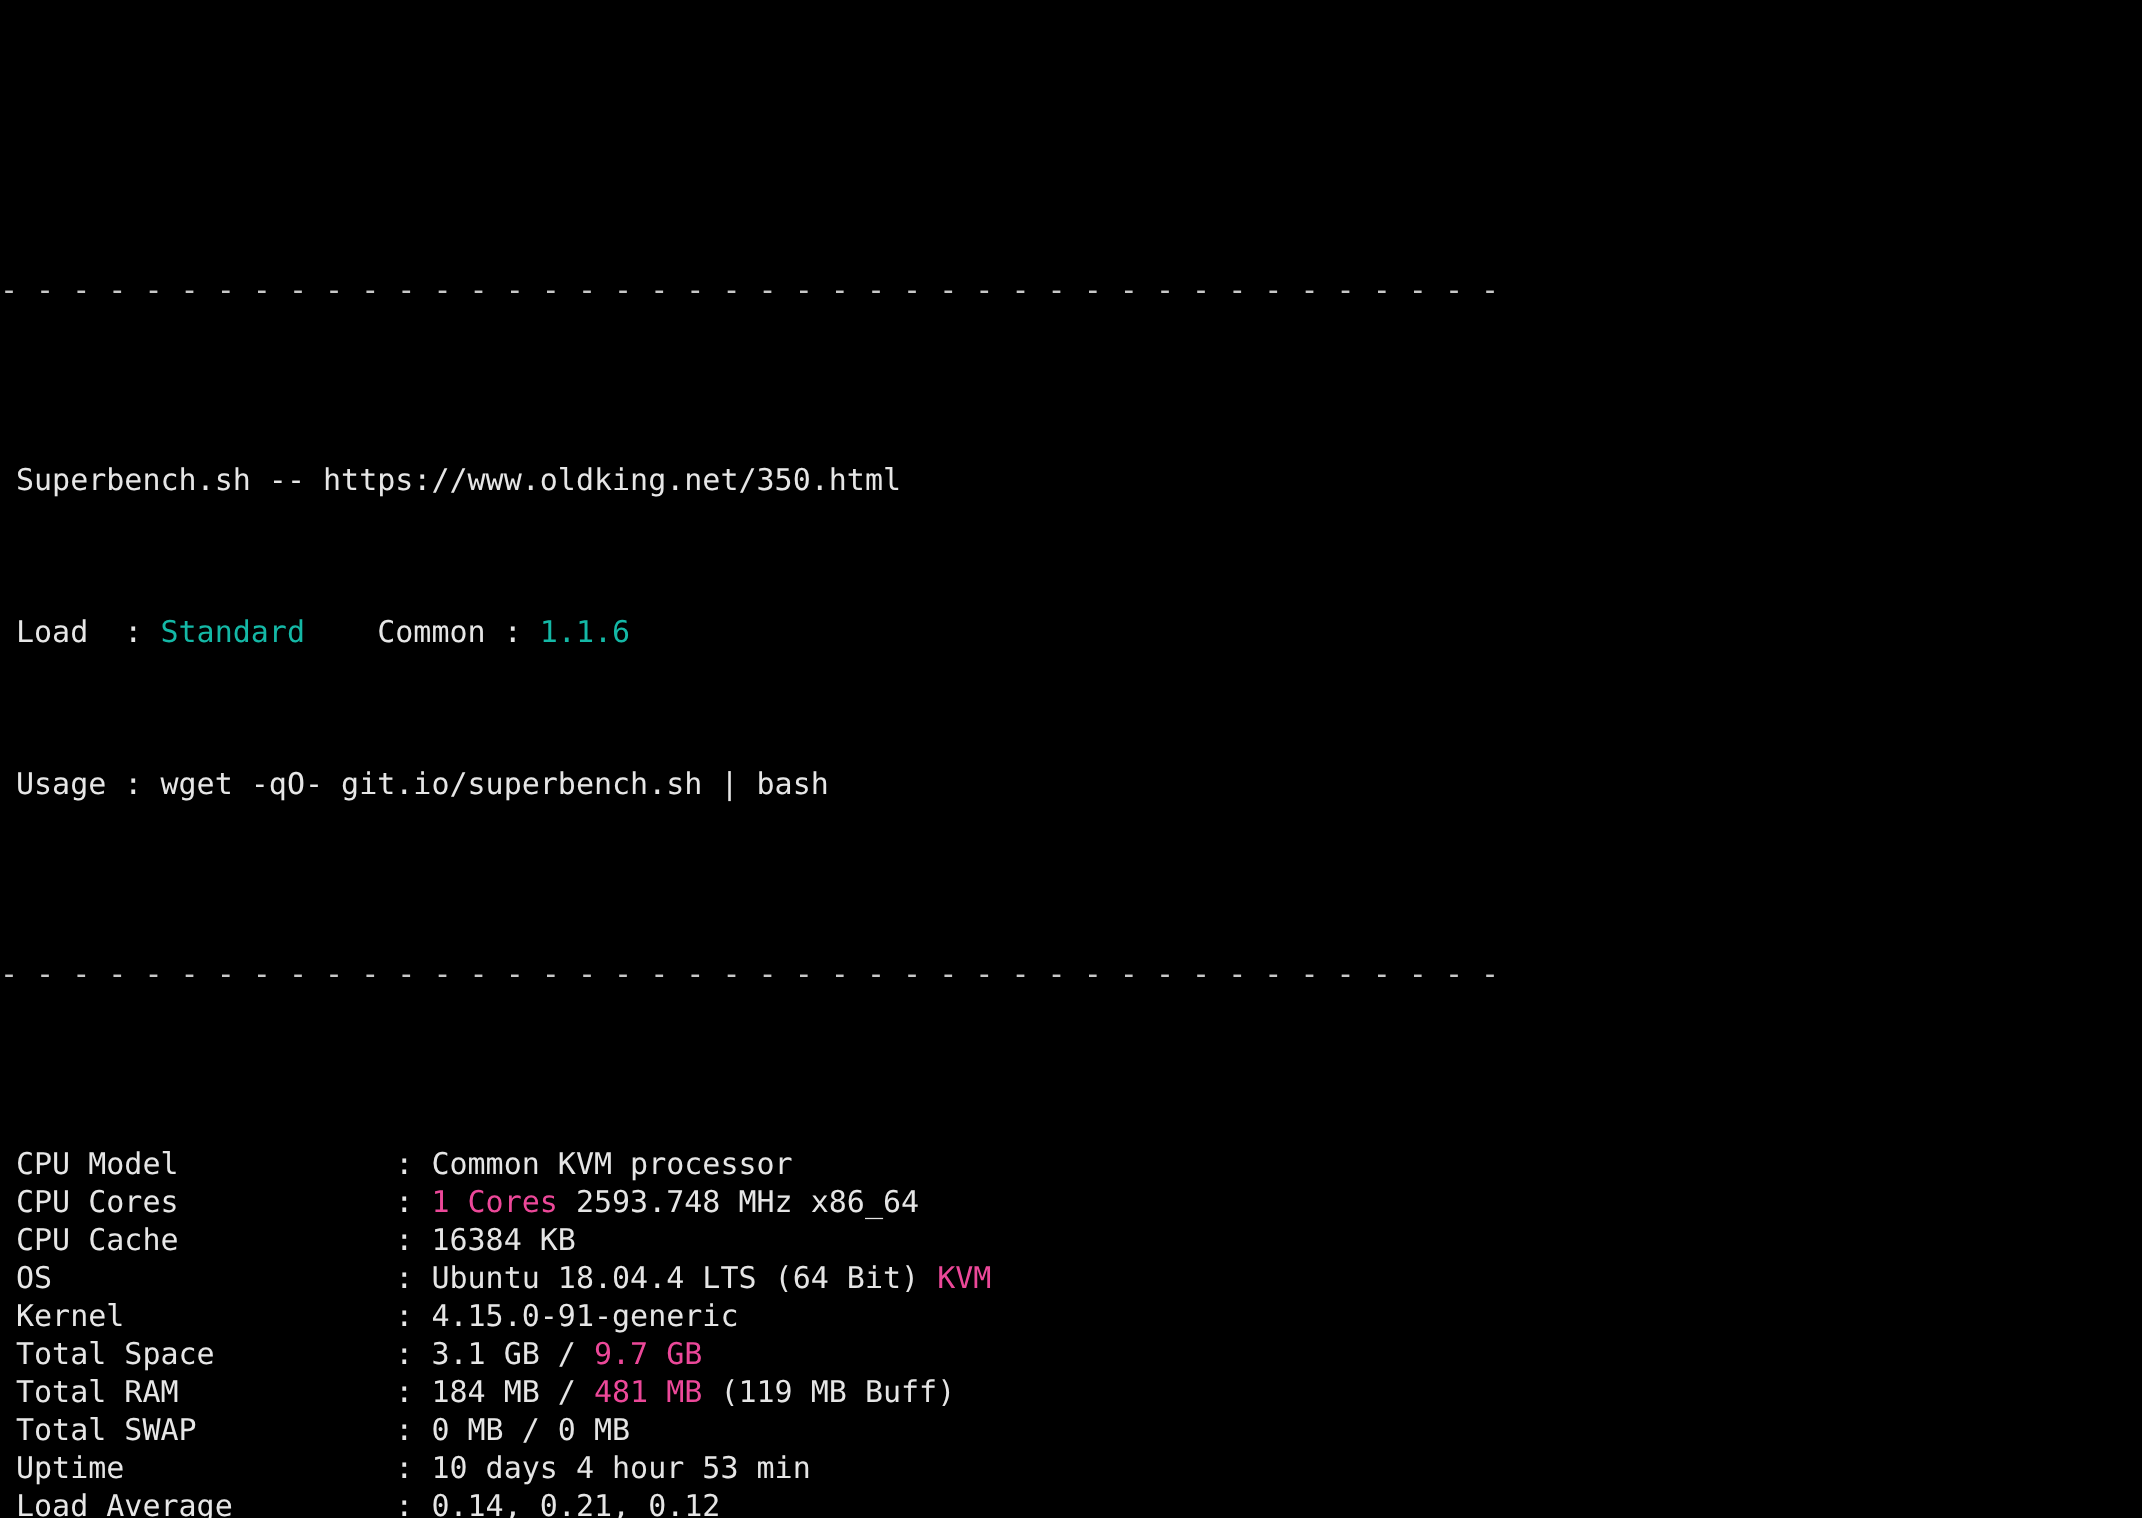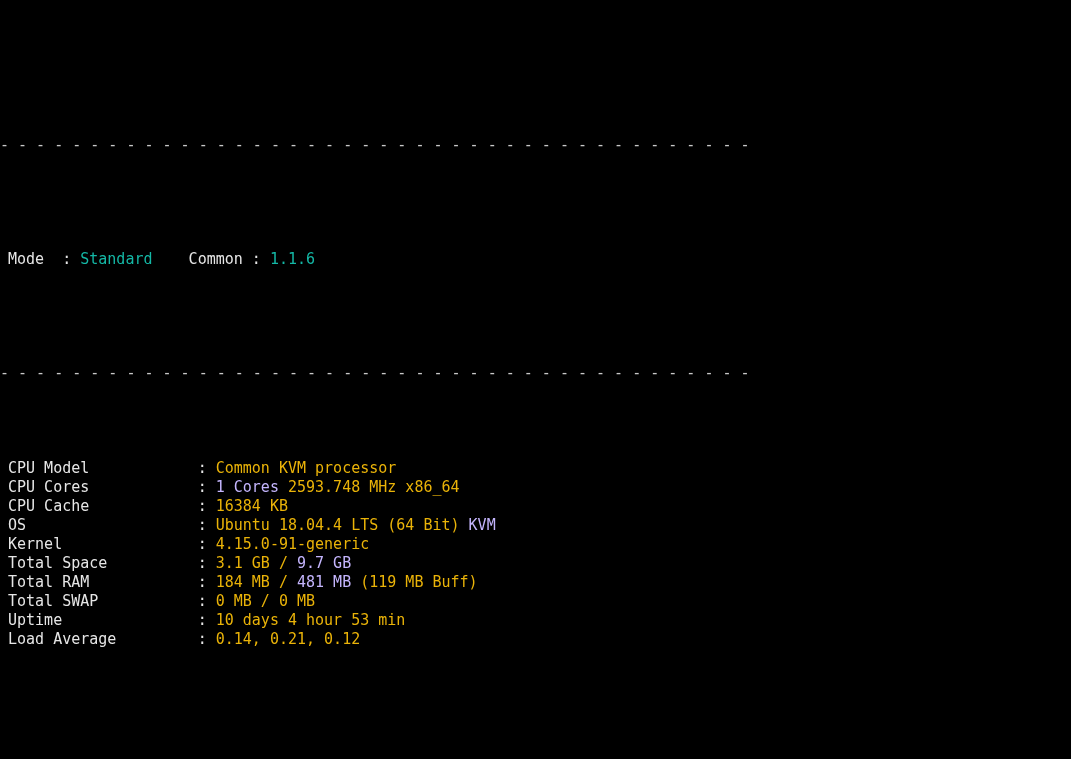--- a/index.html
+++ b/index.html
@@ -32,38 +32,40 @@
     height: 19px;
     line-height: 19px;
     padding-left: 0px;
     color: #c8c8c8;
     letter-spacing: 0px;
     overflow: hidden;
   }
   .pad-top { height: 3px; }
   .lbl   { color: #e6e6e6; }
   .white { color: #e6e6e6; }
-  .cyan  { color: #eab308; }
-  .yellow{ color: #c4b5fd; }
+  .cyan  { color: #e5e5e5; }
+  .yellow{ color: #ec4899; }
   .green { color: #14b8a6; }
 </style>
 </head>
 <body>
 
 <div id="term">
 
   <div class="pad-top"></div>
 
   
   <div class="sep">- - - - - - - - - - - - - - - - - - - - - - - - - - - - - - - - - - - - - - - - - -</div>
 
   
+  <div class="line"><span class="white">Superbench.sh -- https://www.oldking.net/350.html</span></div>
 
-  <div class="line"><span class="lbl">Mode  : </span><span class="green">Standard</span><span class="lbl">    Common : </span><span class="green">1.1.6</span></div>
+  <div class="line"><span class="lbl">Load  : </span><span class="green">Standard</span><span class="lbl">    Common : </span><span class="green">1.1.6</span></div>
 
+  <div class="line"><span class="lbl">Usage : </span><span class="white">wget -qO- git.io/superbench.sh | bash</span></div>
 
   
   <div class="sep">- - - - - - - - - - - - - - - - - - - - - - - - - - - - - - - - - - - - - - - - - -</div>
 
   
   <div id="sysinfo-block"><div class="line"><span class="lbl">CPU Model            </span><span class="lbl">: </span><span class="cyan">Common KVM processor</span></div><div class="line"><span class="lbl">CPU Cores            </span><span class="lbl">: </span><span class="yellow">1 Cores</span><span class="cyan"> 2593.748 MHz x86_64</span></div><div class="line"><span class="lbl">CPU Cache            </span><span class="lbl">: </span><span class="cyan">16384 KB</span></div><div class="line"><span class="lbl">OS                   </span><span class="lbl">: </span><span class="cyan">Ubuntu 18.04.4 LTS (64 Bit) </span><span class="yellow">KVM</span></div><div class="line"><span class="lbl">Kernel               </span><span class="lbl">: </span><span class="cyan">4.15.0-91-generic</span></div><div class="line"><span class="lbl">Total Space          </span><span class="lbl">: </span><span class="cyan">3.1 GB</span><span class="cyan"> / </span><span class="yellow">9.7 GB</span></div><div class="line"><span class="lbl">Total RAM            </span><span class="lbl">: </span><span class="cyan">184 MB</span><span class="cyan"> / </span><span class="yellow">481 MB</span><span class="cyan"> (119 MB Buff)</span></div><div class="line"><span class="lbl">Total SWAP           </span><span class="lbl">: </span><span class="cyan">0 MB / 0 MB</span></div><div class="line"><span class="lbl">Uptime               </span><span class="lbl">: </span><span class="cyan">10 days 4 hour 53 min</span></div><div class="line"><span class="lbl">Load Average         </span><span class="lbl">: </span><span class="cyan">0.14, 0.21, 0.12</span></div></div>
 
   
   
 

